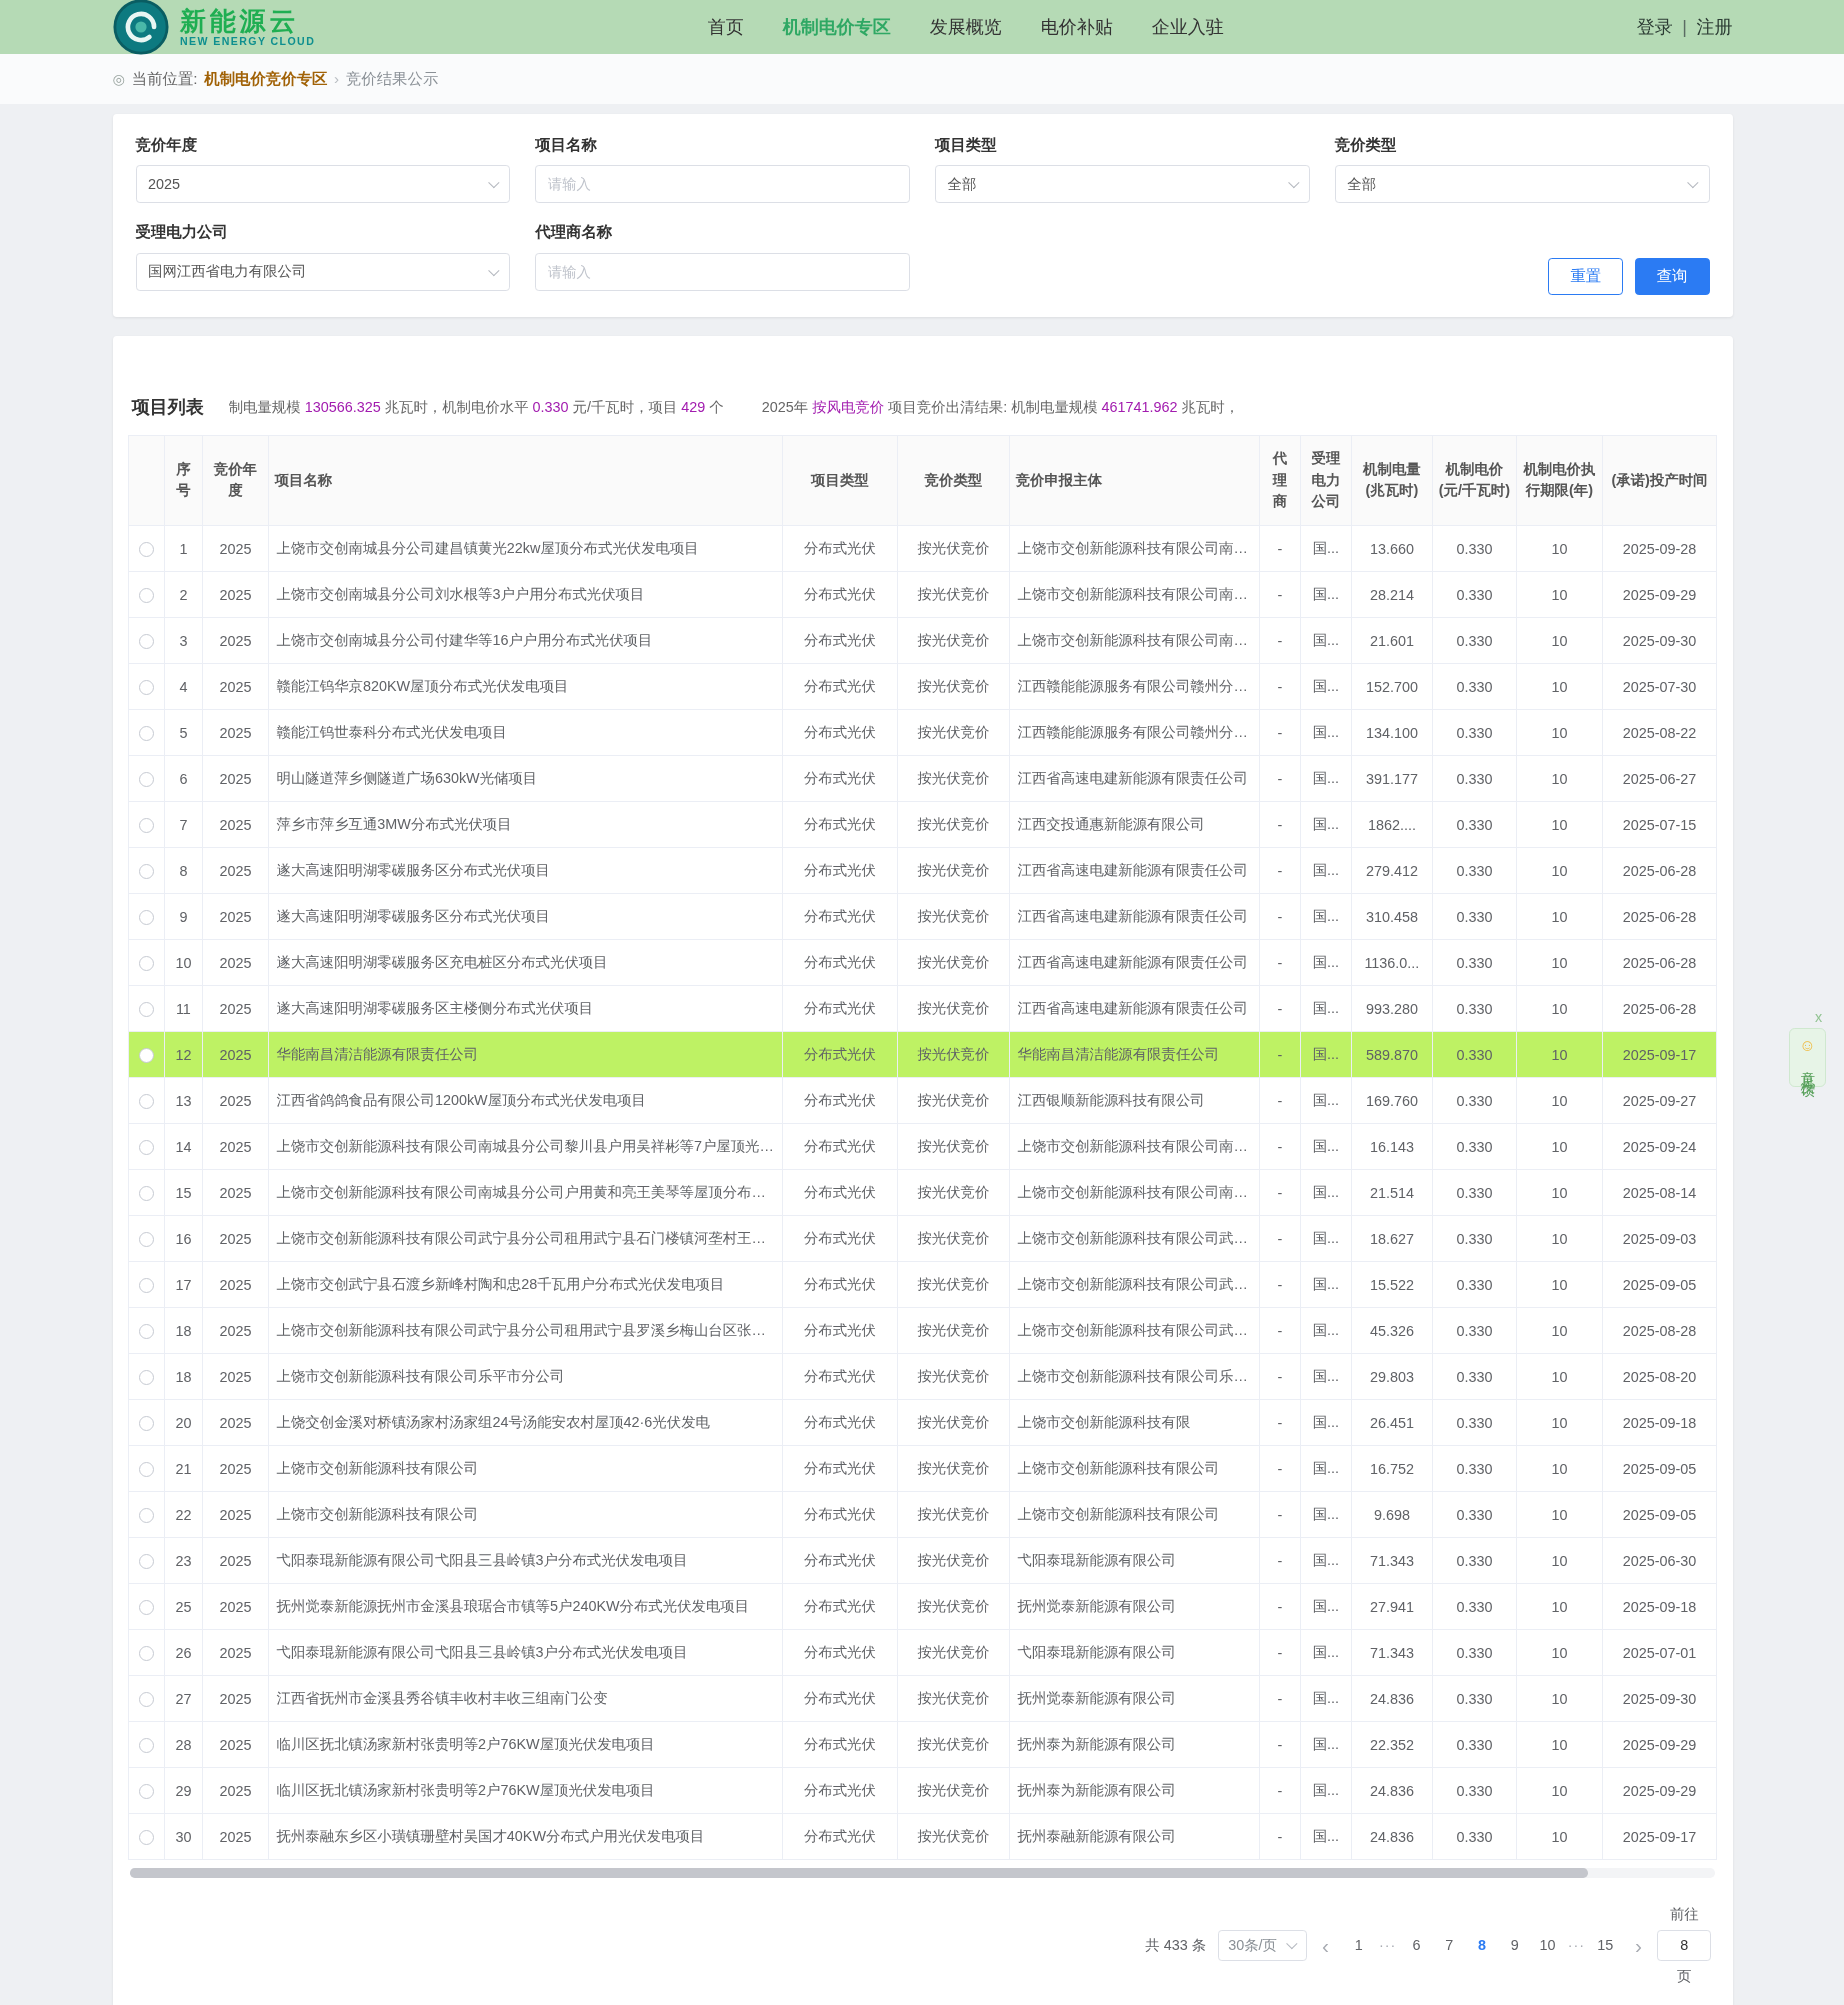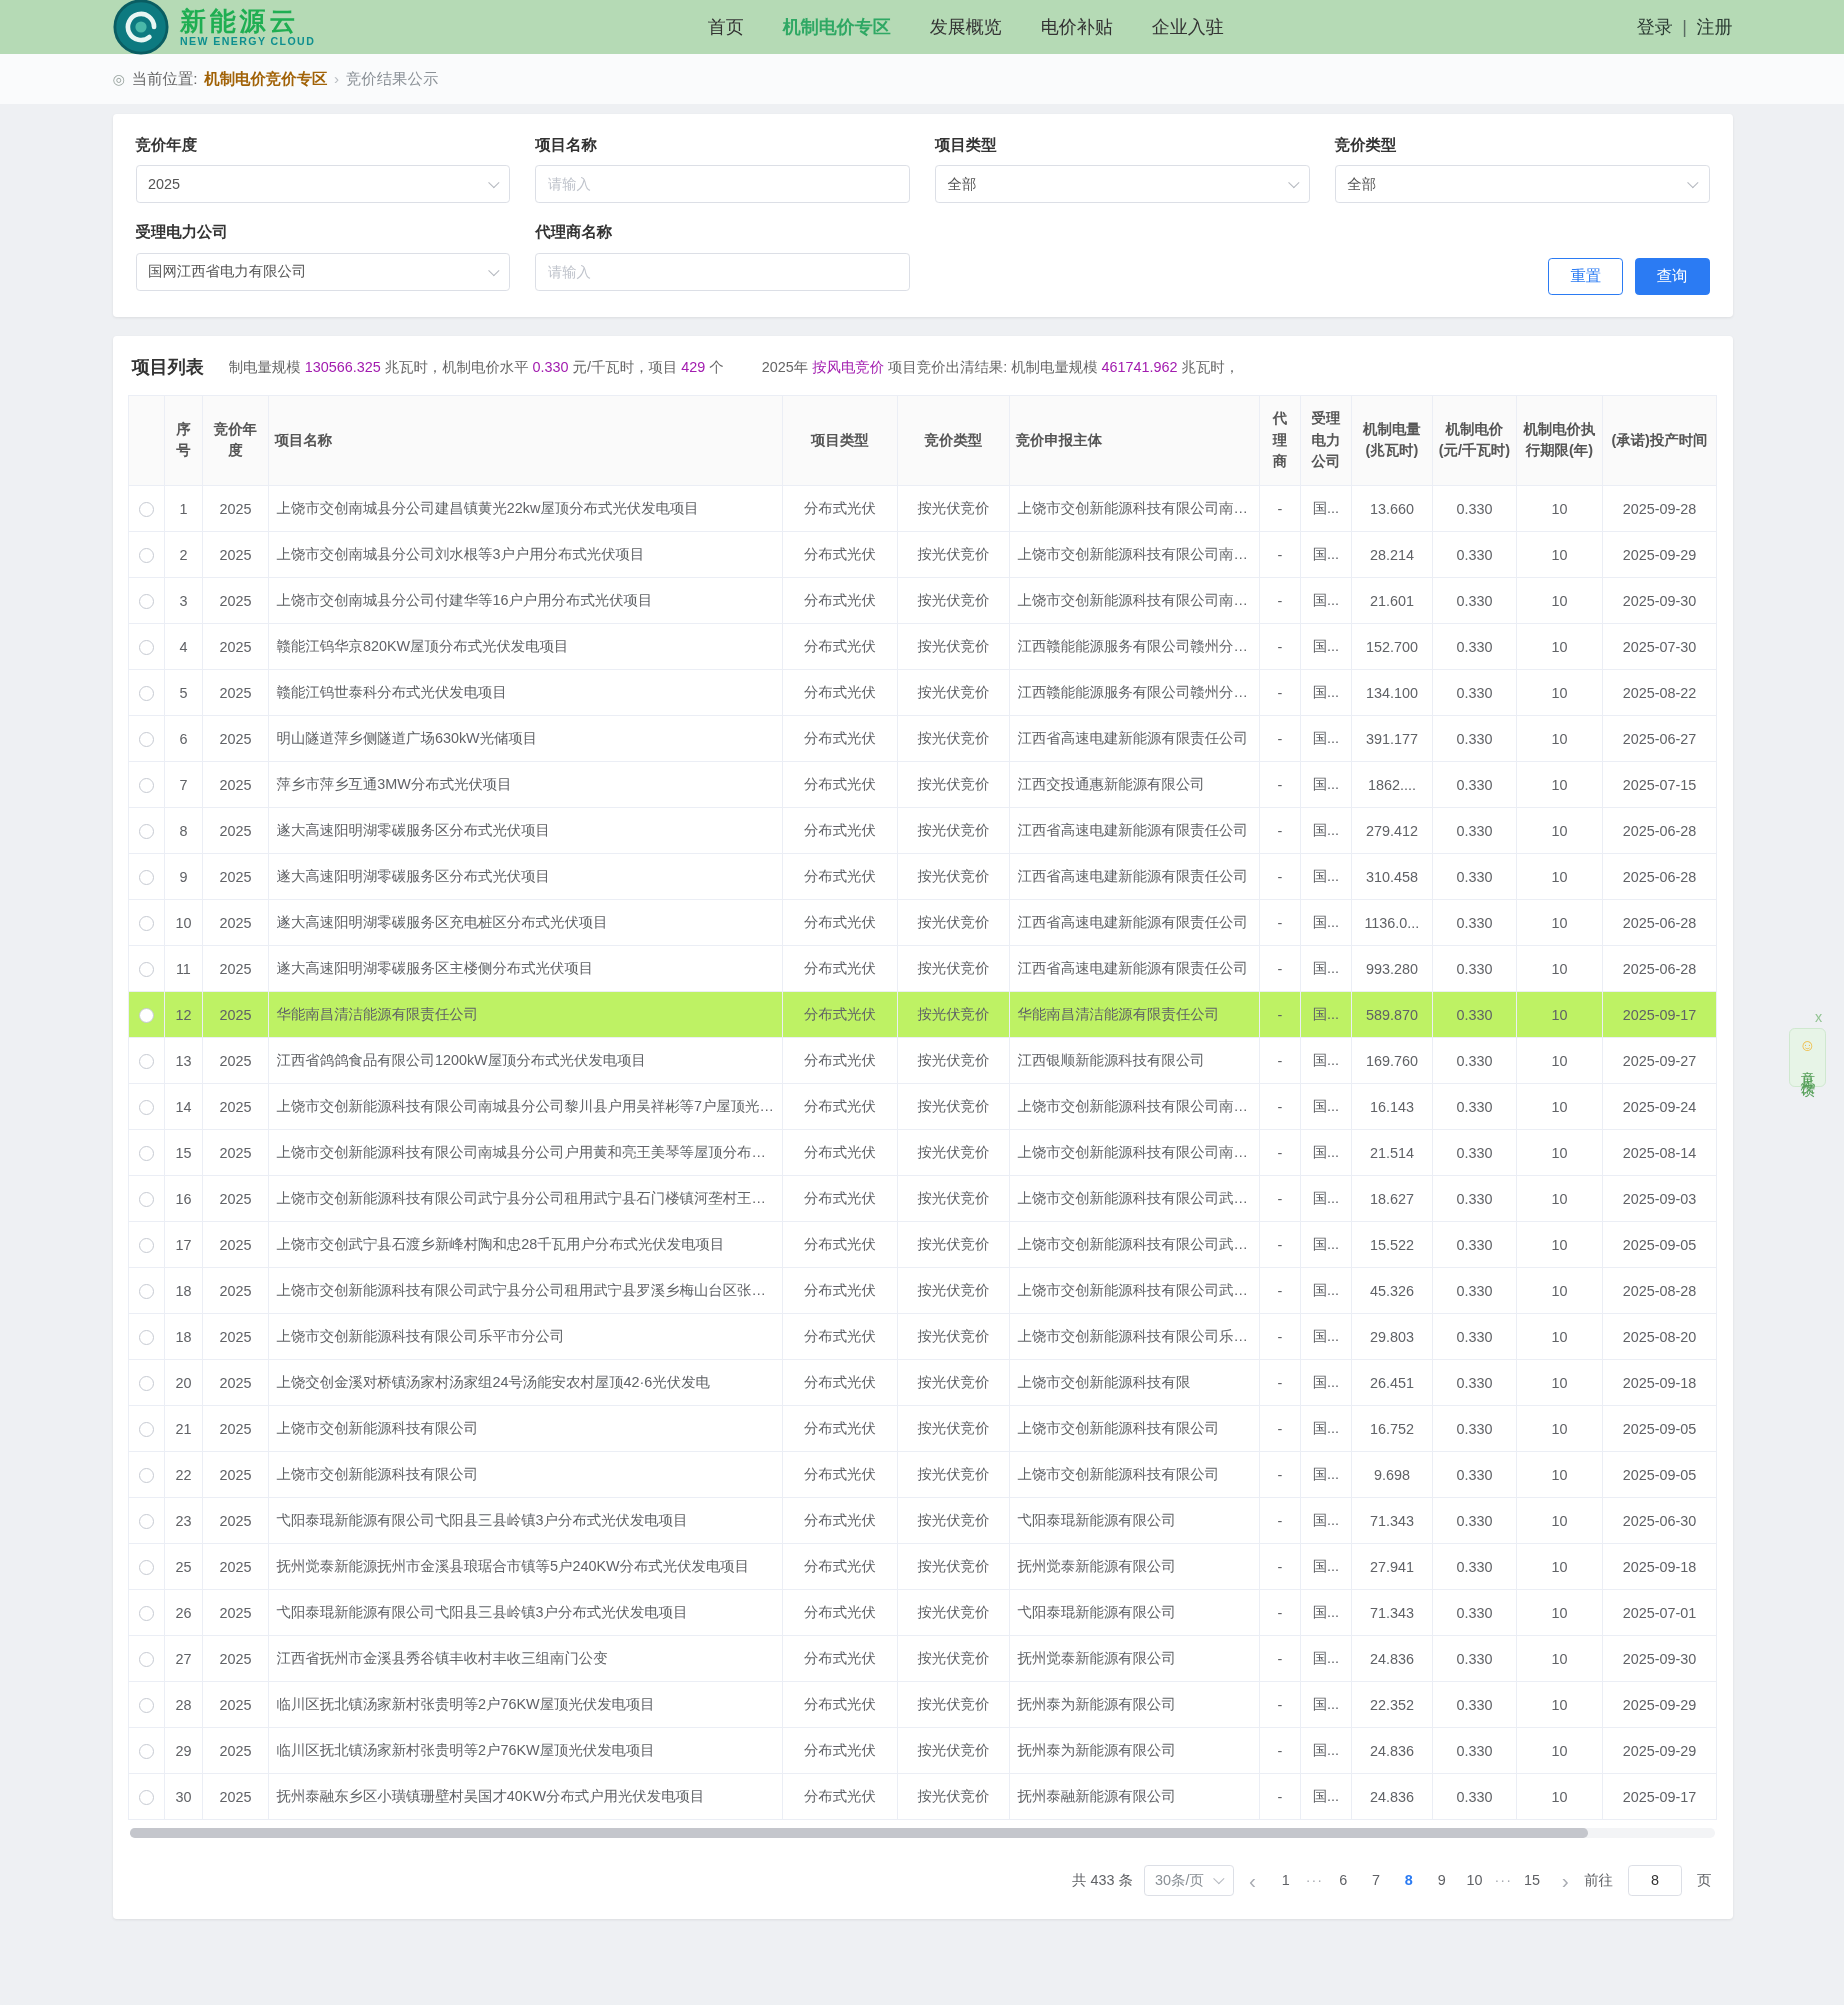--- a/index.html
+++ b/index.html
@@ -37,21 +37,21 @@
   input.control{cursor:text;color:#333;}
   input.control::placeholder{color:#c0c4cc;}
   .chev{width:7.7px;height:7.7px;border-right:1.9px solid #b4b8bf;border-bottom:1.9px solid #b4b8bf;transform:rotate(45deg) translate(-1px,-1px);flex:0 0 auto;}
   .btn-row{display:flex;align-items:flex-end;justify-content:flex-end;gap:11.5px;padding-bottom:1px;}
   .btn{height:37px;padding:16px 21px;border-radius:3.8px;font-size:15.4px;display:inline-flex;align-items:center;cursor:pointer;white-space:nowrap;margin-top:36px;}
   .btn-reset{border:1px solid #2b7bf3;color:#2b7bf3;background:#fff;}
   .btn-primary{background:#2b7bf3;color:#fff;border:1px solid #2b7bf3;}
 
   
   .table-card{margin-top:19px;padding:19px 15.4px 23px;}
-  .table-head-row{display:flex;align-items:center;padding:0 3.8px 15.4px;}
+  .table-head-row{display:flex;align-items:center;padding:0 3.8px 15.4px;margin-top:40px;}
   .table-title{font-size:18px;font-weight:bold;color:#333;white-space:nowrap;}
   .stats{margin-left:25px;font-size:14.4px;color:#666;white-space:nowrap;overflow:hidden;}
   .stats .hl{color:#a21caf;}
   .stats .gap{margin-left:38px;}
 
   table{width:100%;border-collapse:collapse;table-layout:fixed;font-size:14.4px;color:#606266;}
   th,td{border:1px solid #ebeef5;padding:5.8px 7.7px;text-align:center;vertical-align:middle;}
   thead th{background:#fafafa;font-weight:600;color:#555;line-height:1.5;padding:12.5px 5.8px;word-break:break-all;}
   thead th.left{text-align:left;}
   tbody td{height:46px;}
@@ -64,21 +64,21 @@
   .hthumb{width:92%;height:100%;background:#c4c6cc;border-radius:4.8px;cursor:pointer;}
 
   
   .pagination{display:flex;align-items:center;justify-content:flex-end;gap:11.5px;margin-top:27px;font-size:14.4px;color:#606266;padding-right:5.8px;}
   .select-sm{height:31px;border:1px solid #dcdfe6;border-radius:3.8px;display:inline-flex;align-items:center;gap:11.5px;padding:0 9.6px;color:#8a9096;cursor:pointer;}
   .pg-btn{color:#a8abb2;font-size:21px;line-height:1;padding:0 3.8px;cursor:pointer;}
   #pages{display:flex;gap:3.8px;align-items:center;}
   .pg-num{min-width:29px;height:29px;display:inline-flex;align-items:center;justify-content:center;cursor:pointer;color:#606266;}
   .pg-num.active{color:#2b7bf3;font-weight:bold;}
   .pg-dots{min-width:21px;display:inline-flex;align-items:center;justify-content:center;color:#a8abb2;letter-spacing:1px;}
-  .jump{display:flex;align-items:center;gap:15px;}
+  .jump{display:flex;align-items:center;gap:6px;flex-direction:column;}
   .jump input{width:54px;height:31px;border:1px solid #dcdfe6;border-radius:3.8px;text-align:center;font-size:14.4px;color:#333;}
 
   
   .feedback{position:absolute;top:1009px;right:19px;width:40px;display:flex;flex-direction:column;align-items:flex-end;gap:2.9px;}
   .fb-close{color:#93c493;font-size:14.4px;cursor:pointer;margin-right:3.8px;}
   .fb-body{width:37px;background:#e7f4e7;border:1px solid #cfe8cf;border-radius:5.8px;padding:8.6px 0 11.5px;display:flex;flex-direction:column;align-items:center;gap:5.8px;cursor:pointer;}
   .fb-icon{font-size:16.3px;color:#f0b93c;line-height:1;}
   .fb-text{writing-mode:vertical-rl;font-size:14.4px;color:#57a05a;letter-spacing:3.8px;}
 </style>
 </head>

